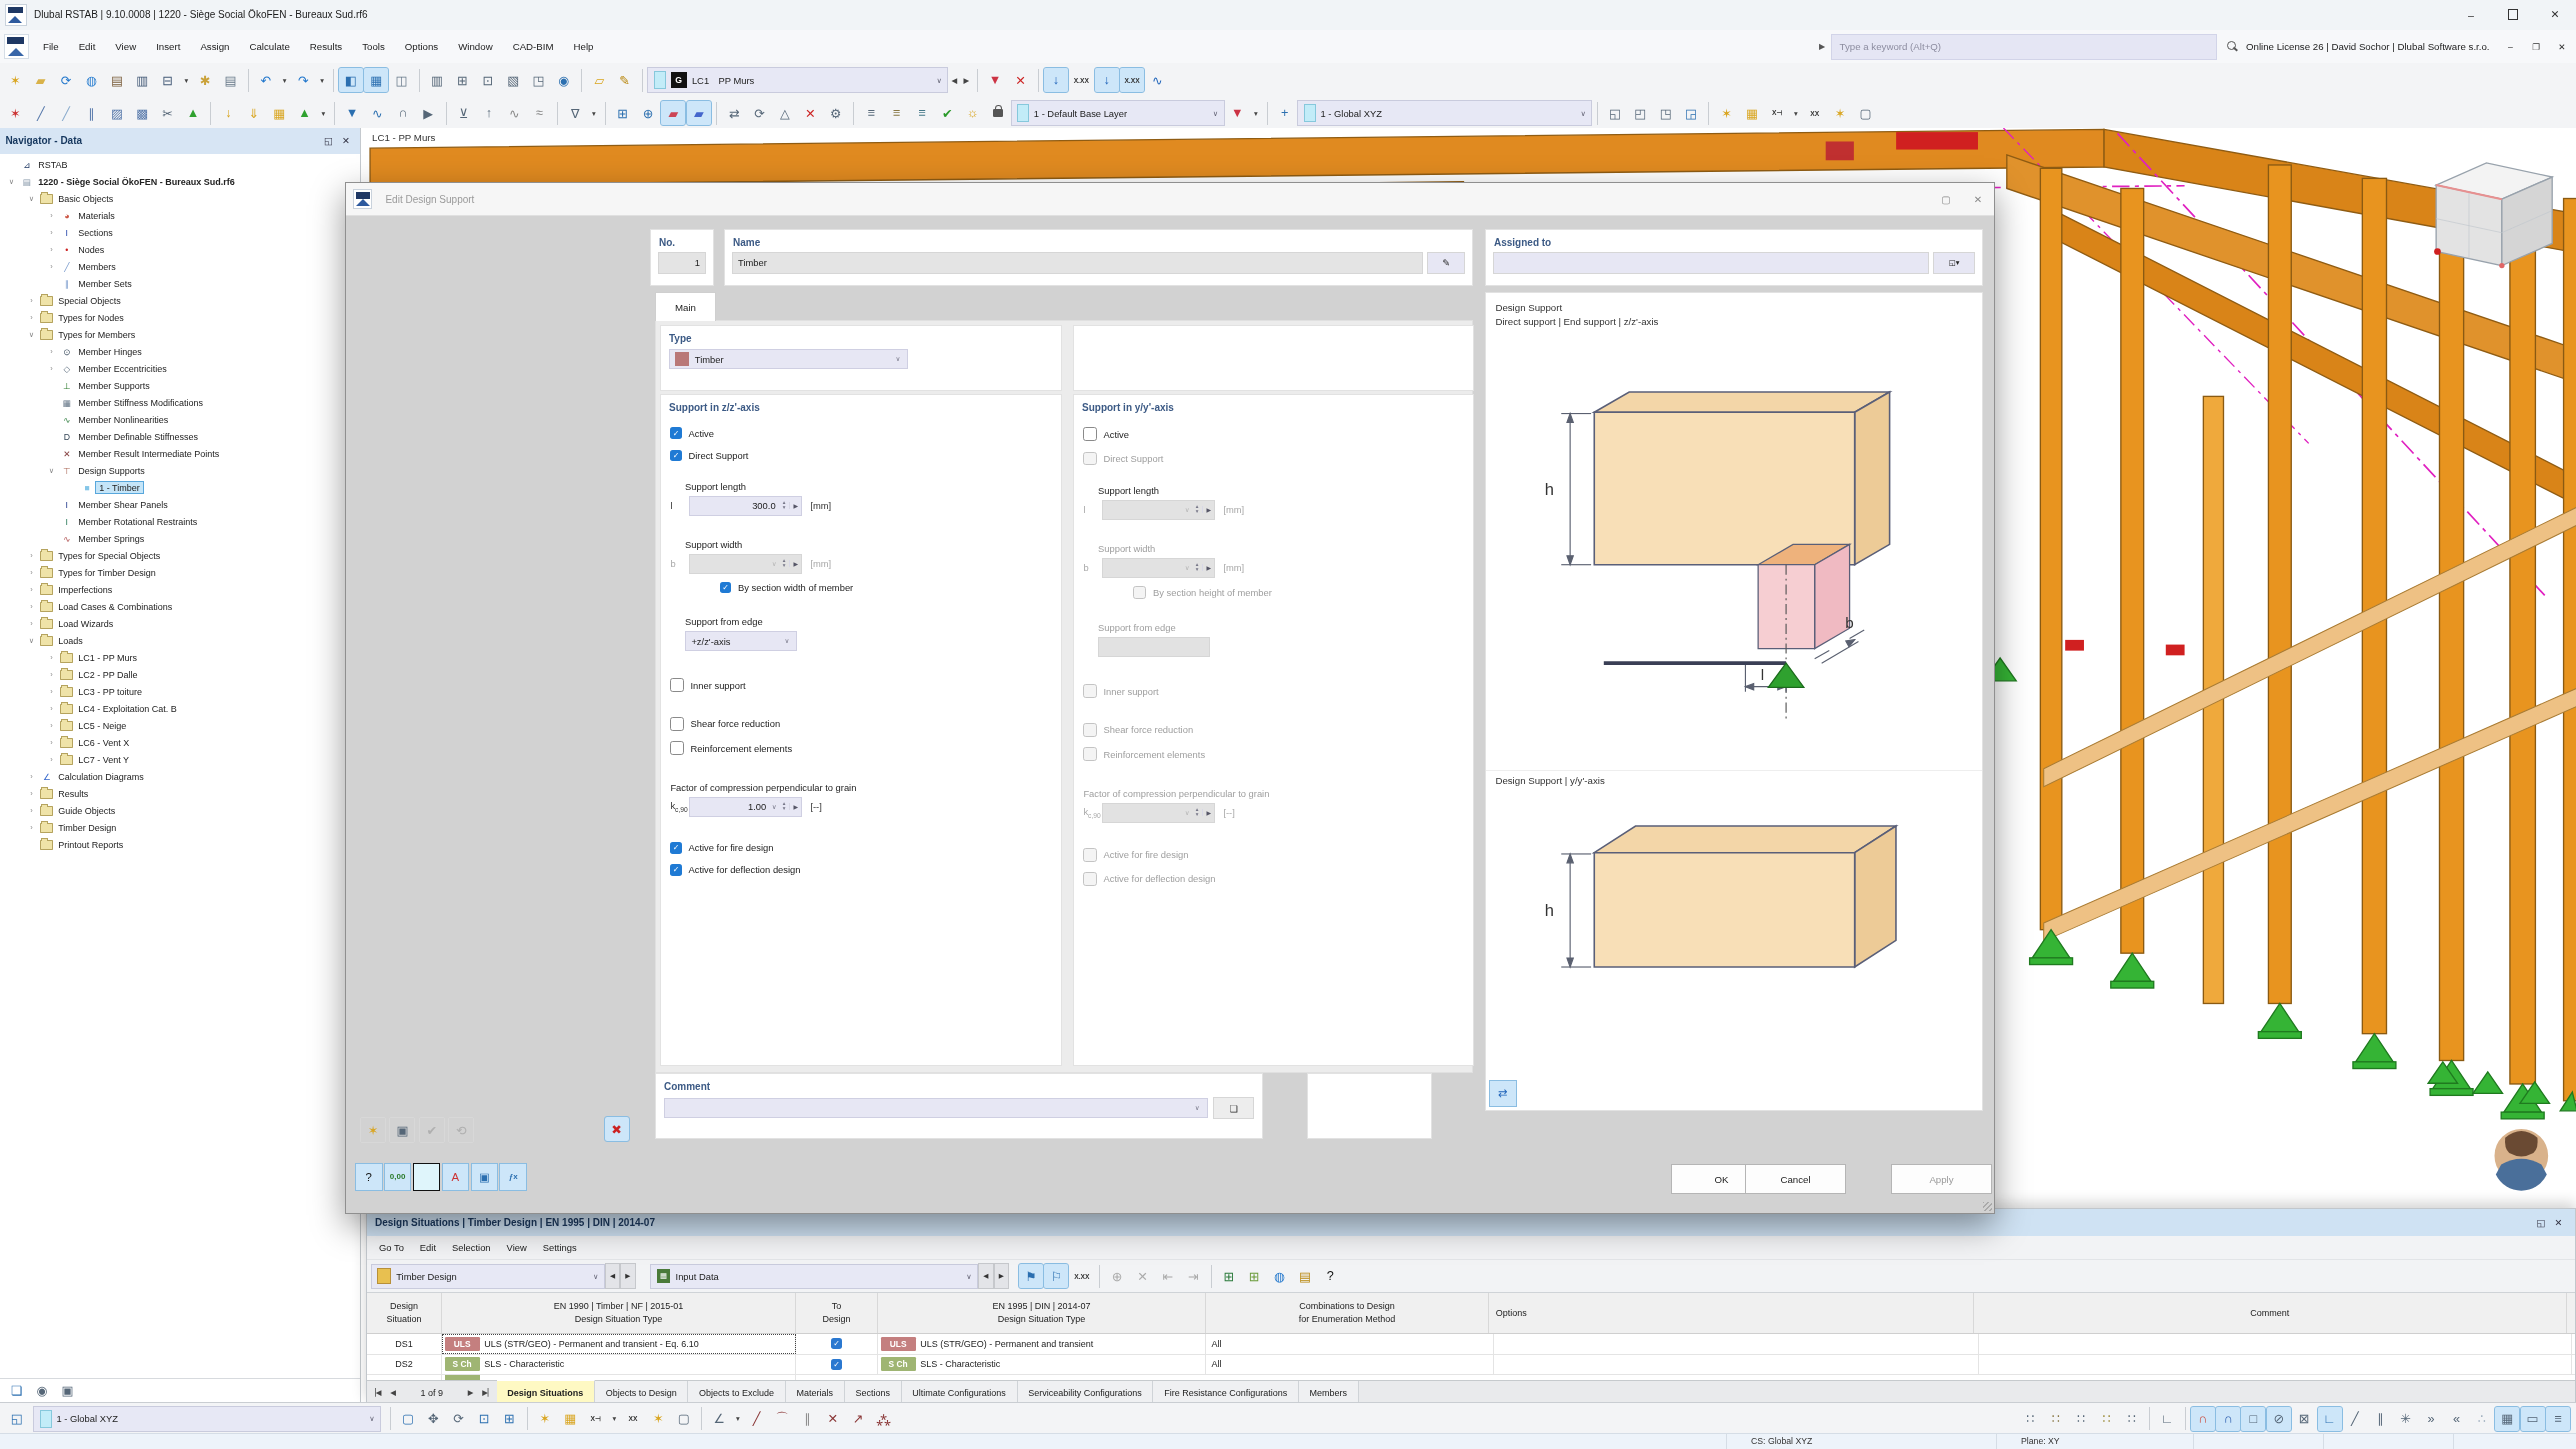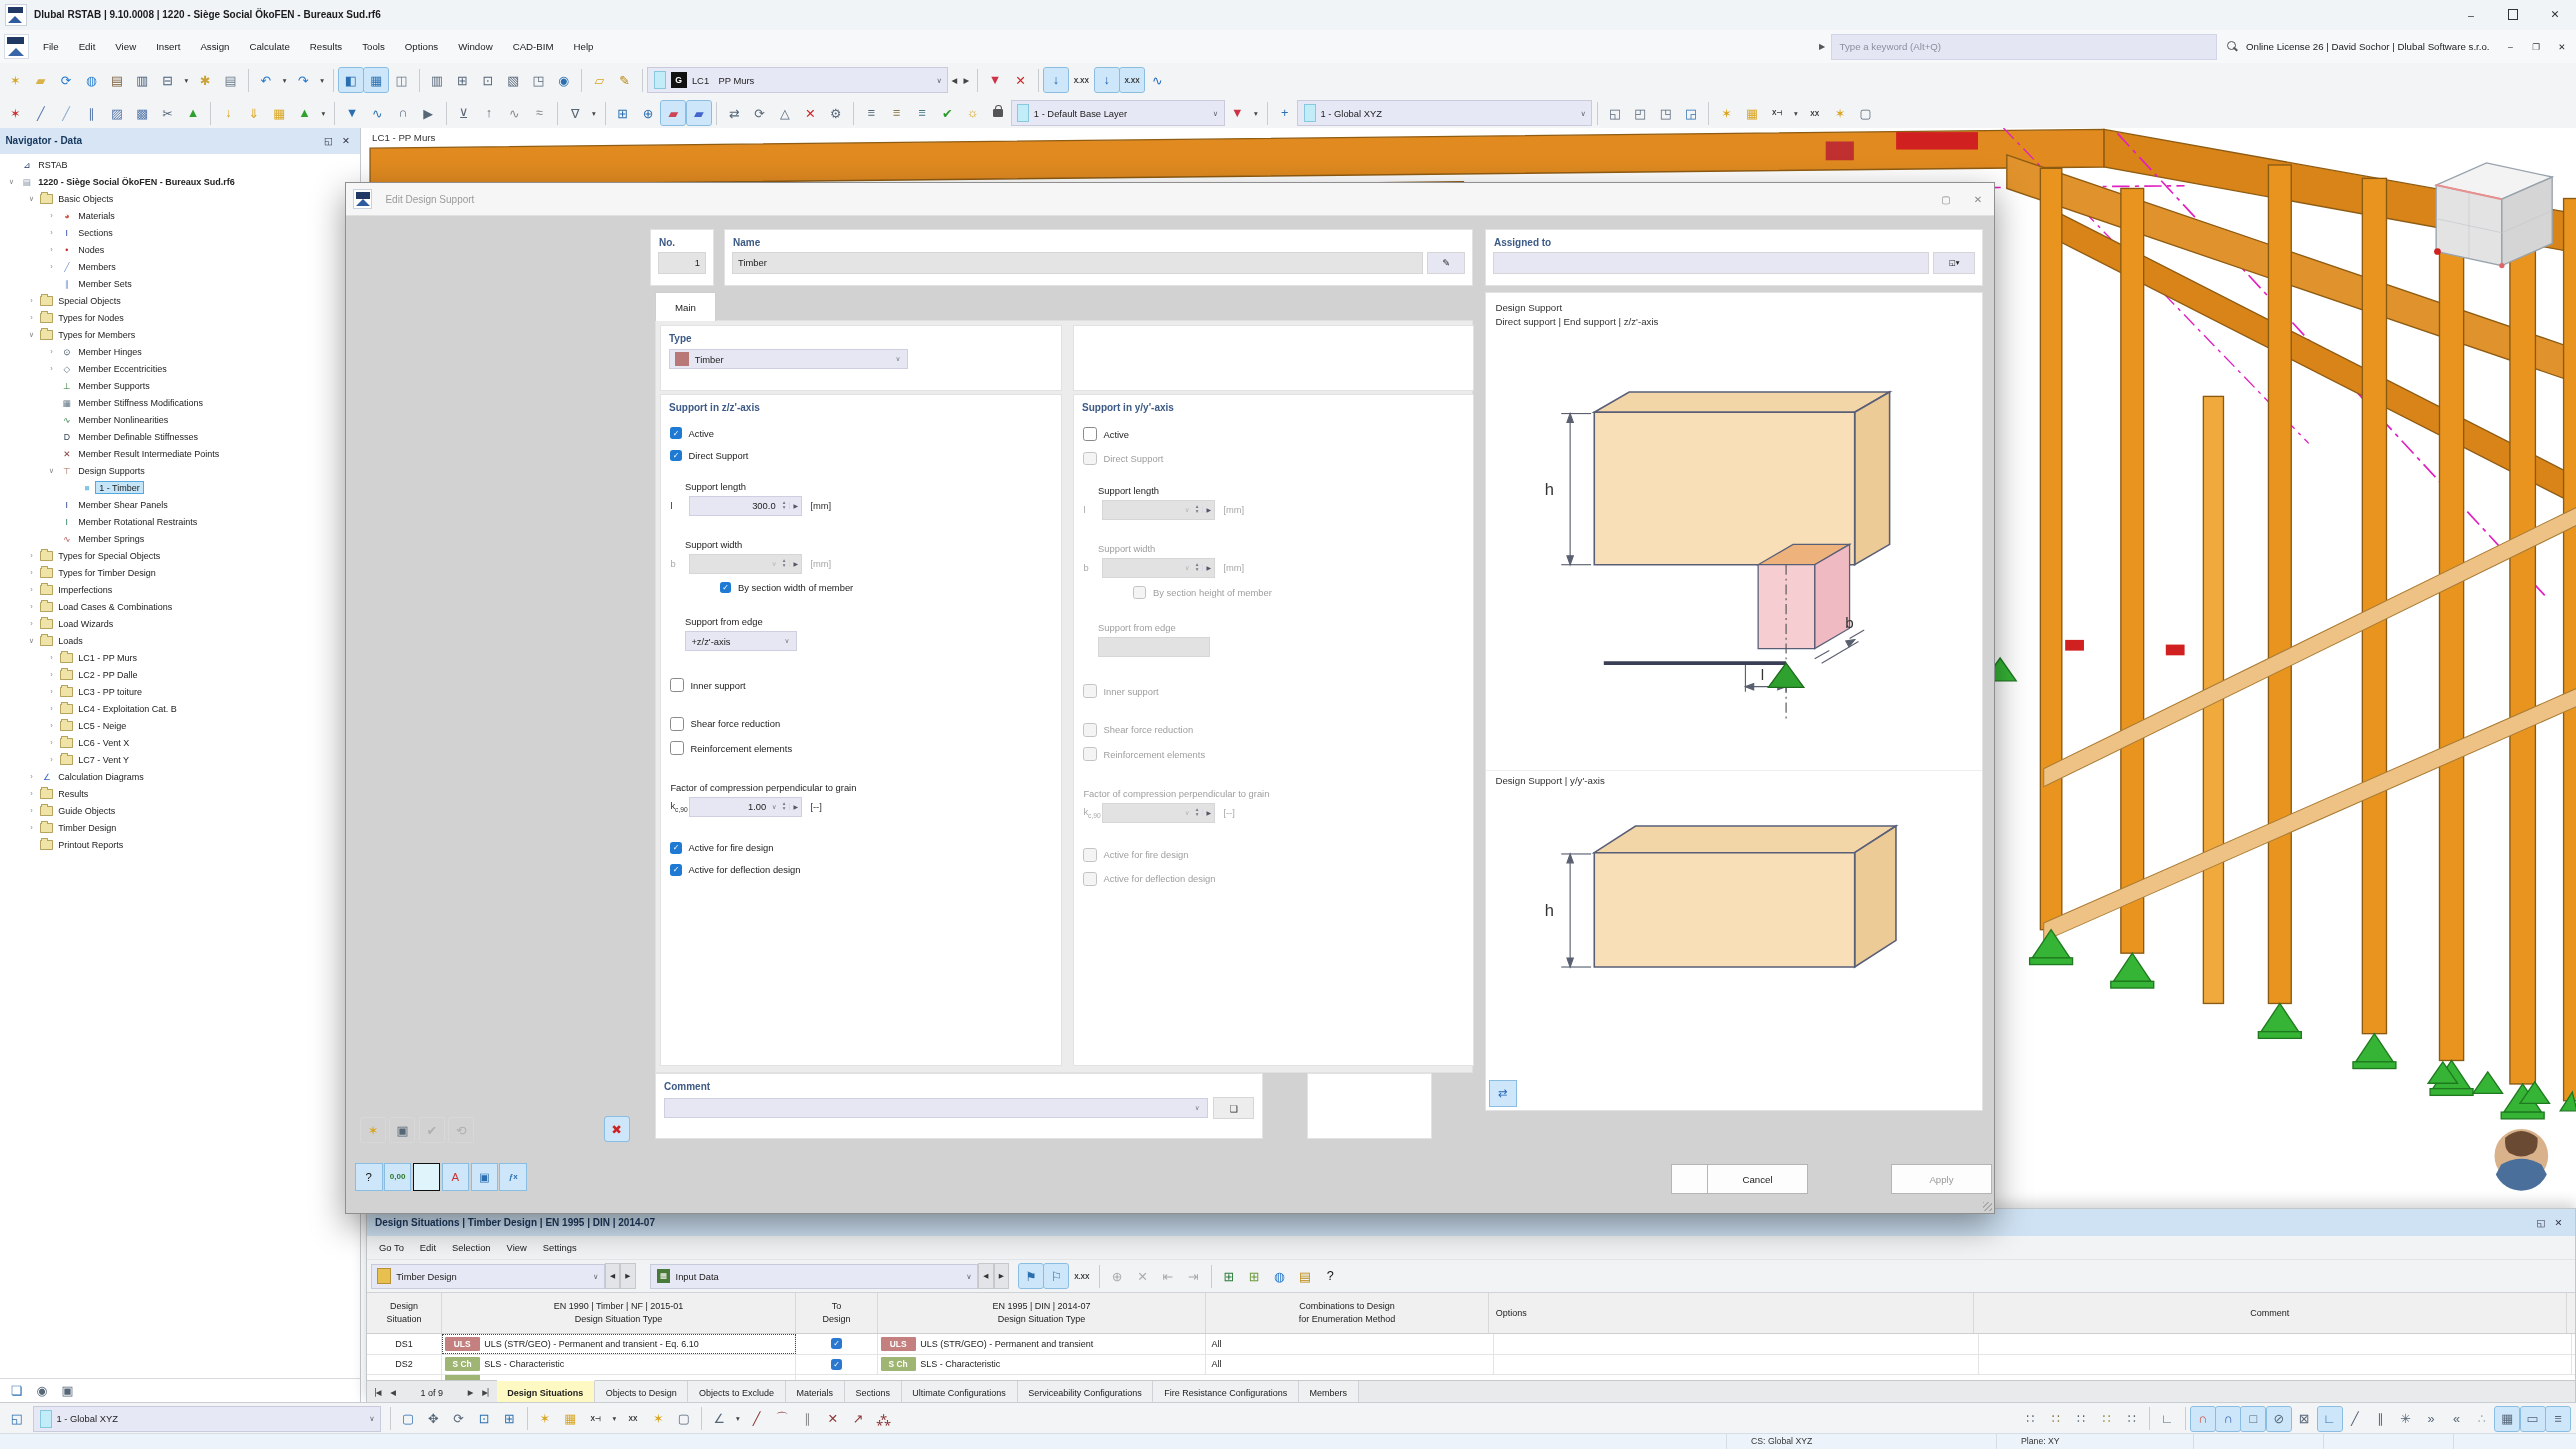--- a/index.html
+++ b/index.html
@@ -7,21 +7,21 @@
        font-family:"Liberation Sans",sans-serif;font-size:9.4px;color:#222;overflow:hidden;}
   .flex{display:flex;align-items:center;}
 
   
   .titlebar{position:absolute;left:0;top:0;right:0;height:29.5px;background:#f1f4f7;
             border-bottom:0.7px solid #e2e6ea;display:flex;align-items:center;}
   .appicon{width:20px;height:20px;margin:0 6.7px 0 5.4px;position:relative;background:#fff;border:0.7px solid #c9d2dc;}
   .appicon::before{content:"";position:absolute;left:2px;top:2px;width:14.8px;height:6.7px;background:#1f3864;}
   .appicon::after{content:"";position:absolute;left:2px;bottom:2px;border-left:7.4px solid transparent;
                   border-right:7.4px solid transparent;border-bottom:7.4px solid #2e5a9e;}
-  .apptitle{font-size:10px;color:#1b1b1b;font-weight:bold;}
+  .apptitle{font-size:10px;color:#1b1b1b;}
   .wbtns{margin-left:auto;display:flex;}
   .wbtn{width:42px;height:29px;display:flex;align-items:center;justify-content:center;font-size:10.7px;color:#333;}
   .restore-glyph{width:8.7px;height:8.7px;border:1px solid #333;position:relative;}
   
   .menubar{position:absolute;left:0;top:29.5px;right:0;height:34px;background:#f7f8fa;
            border-bottom:0.7px solid #e0e3e7;display:flex;align-items:center;}
   .menubar .mico{width:23px;height:23px;margin:0 4px;position:relative;background:#fff;border:0.7px solid #d5dde6;}
   .mico::before{content:"";position:absolute;left:2px;top:2px;width:17.4px;height:7.4px;background:#1f3864;}
   .mico::after{content:"";position:absolute;left:2.7px;bottom:2px;border-left:8.7px solid transparent;
                border-right:8.7px solid transparent;border-bottom:8.7px solid #3866a8;}
@@ -938,21 +938,21 @@
           <span class="sm" style="color: rgb(42, 122, 42); font-size: 8px; font-weight: bold;">0,00</span>
         </div>
         <div class="dfi white"></div>
         <div class="dfi" style="color: rgb(204, 51, 51);">A</div>
         <div class="dfi" style="color: rgb(43, 111, 176);">▣</div>
         <div class="dfi">
           <span class="sm" style="color: rgb(43, 111, 176); font-size: 8px; font-weight: bold;">ƒx</span>
         </div>
       </div>
     <div class="dlgbutton" style="left:1325px">OK</div>
-    <div class="dlgbutton" style="left:1361px">Cancel</div>
+    <div class="dlgbutton" style="left:1399px">Cancel</div>
     <div class="dlgbutton" style="left:1545px;color:#9a9a9a">Apply</div>
     <div class="grip"></div>
   </div>
 
   <div class="bpanel">
     <div class="bphead">
       <span class="t">Design Situations | Timber Design | EN 1995 | DIN | 2014-07</span>
       <span id="bpheadicons" style="margin-left:auto;display:flex">
           <span class="hbtn">◱</span>
           <span class="hbtn">✕</span>

